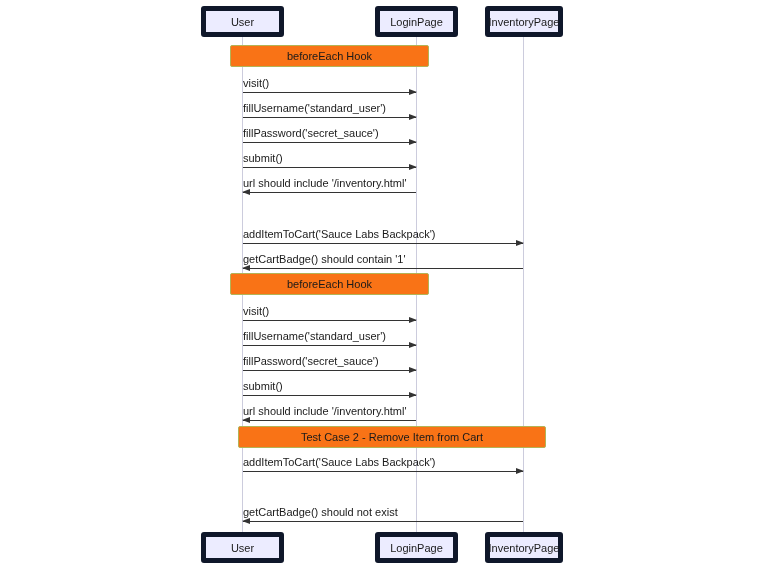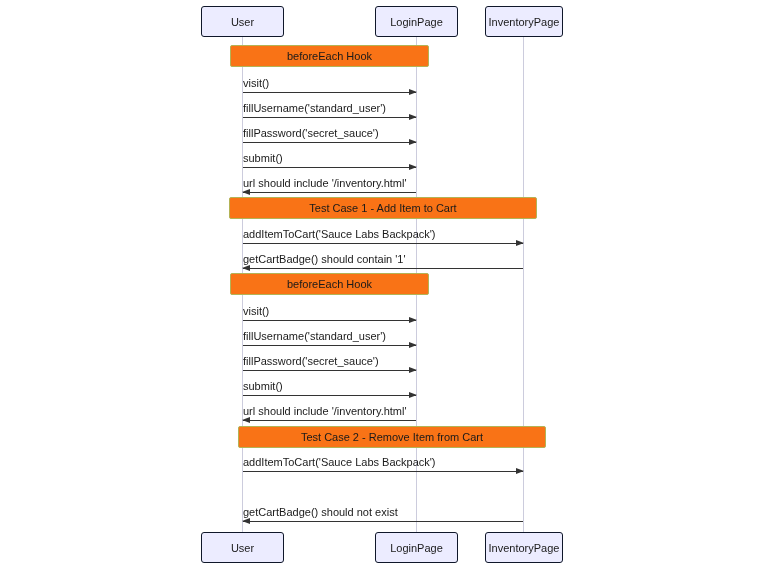--- a/index.html
+++ b/index.html
@@ -3,21 +3,21 @@
 <meta charset="utf-8">
 <style>
   html,body { margin:0; padding:0; background:#ffffff; }
   .diagram {
     position:relative; width:768px; height:574px; background:#ffffff;
     font-family:"Liberation Sans","DejaVu Sans",sans-serif;
     font-size:11px; color:#1a1a1a; overflow:hidden;
   }
   .actor {
     position:absolute; height:31px; box-sizing:border-box;
-    background:#ECECFF; border:1px solid #0f172a; border-radius:3px;
+    background:#ECECFF; border:5px solid #0f172a; border-radius:3px;
     display:flex; align-items:center; justify-content:center;
     z-index:3; white-space:nowrap;
   }
   .lifeline {
     position:absolute; top:37px; height:495px; width:1px;
     background:#ccccdd; z-index:0;
   }
   .note {
     position:absolute; height:22px; box-sizing:border-box;
     background:#f97316; border:1px solid #b3b356; border-radius:2px;
@@ -65,23 +65,20 @@
   </div>
   <div class="actor" style="left:375px; top:532px; width:83px;">
     <span>LoginPage</span>
   </div>
   <div class="actor" style="left:485px; top:532px; width:78px;">
     <span>InventoryPage</span>
   </div>
 
   <div class="note" style="left:230px; top:45px; width:199px;">
     <span>beforeEach Hook</span>
-  </div>
-  <div class="note" style="left:229px; top:197px; width:308px;">
-    <span>Test Case 1 - Add Item to Cart</span>
   </div>
   <div class="note" style="left:230px; top:273px; width:199px;">
     <span>beforeEach Hook</span>
   </div>
   <div class="note" style="left:238px; top:426px; width:308px;">
     <span>Test Case 2 - Remove Item from Cart</span>
   </div>
 
   <div class="msg span-ul" style="top:77px;">
     <div class="lbl">visit()</div>

